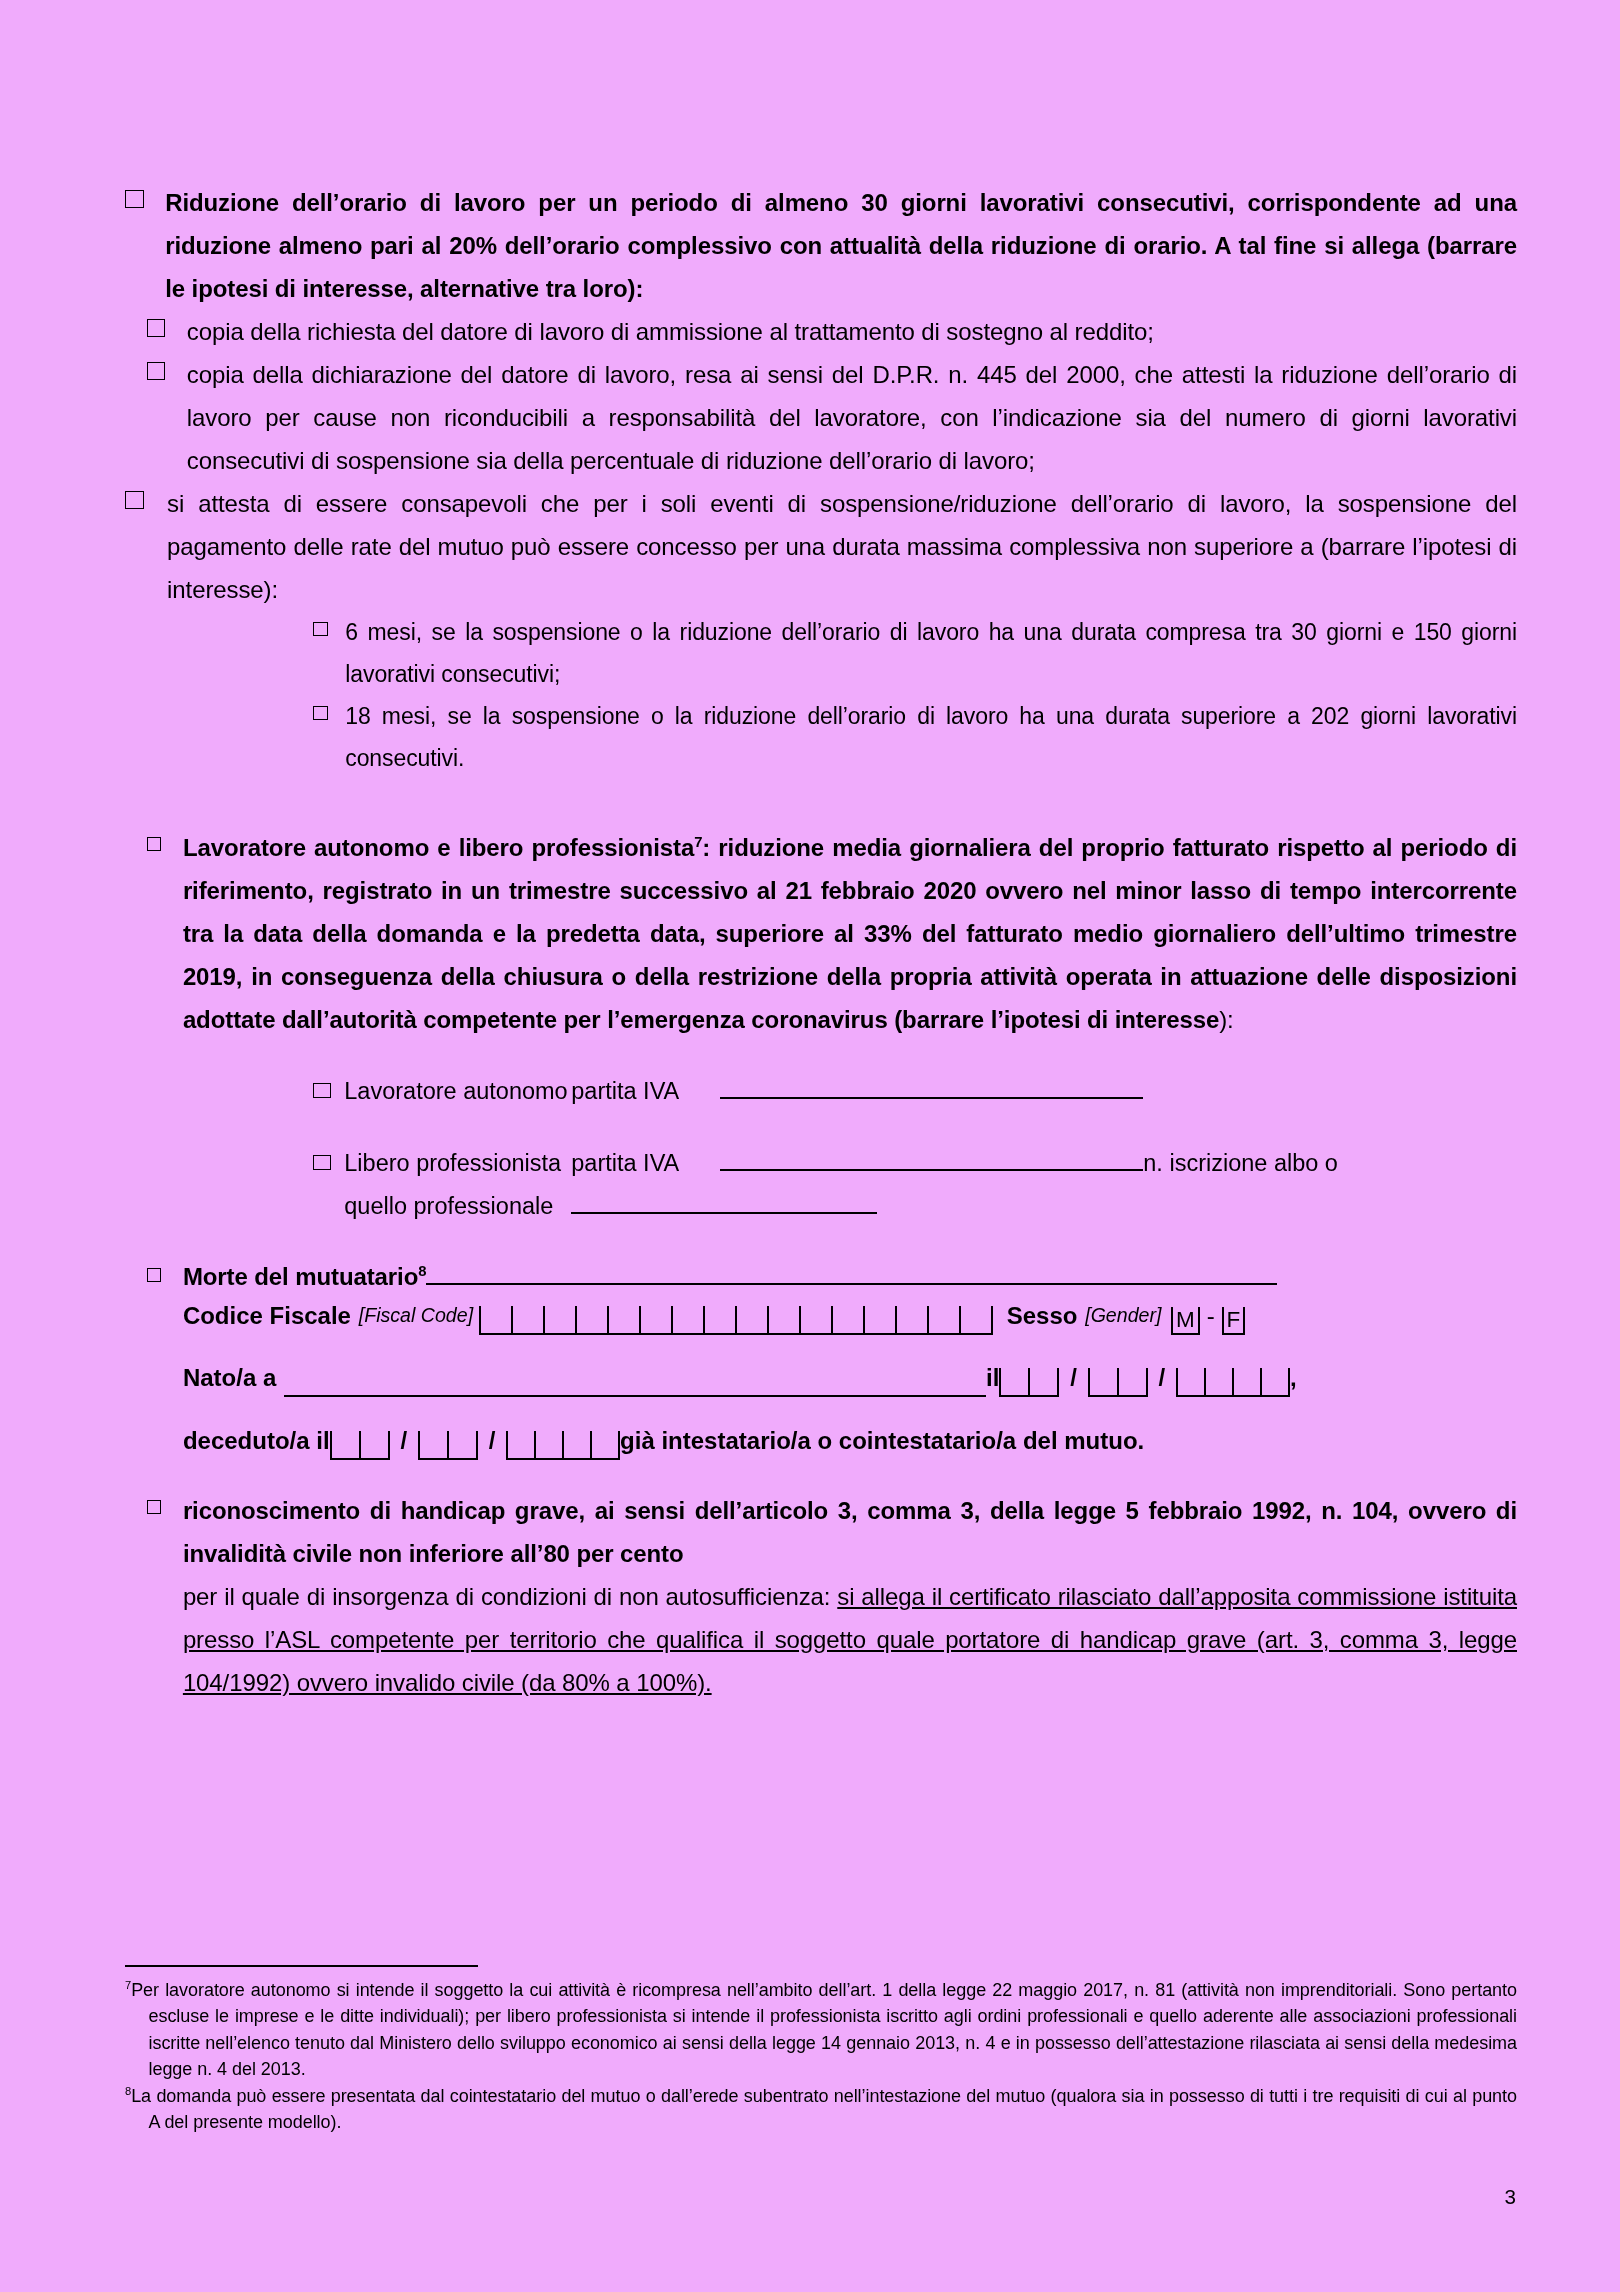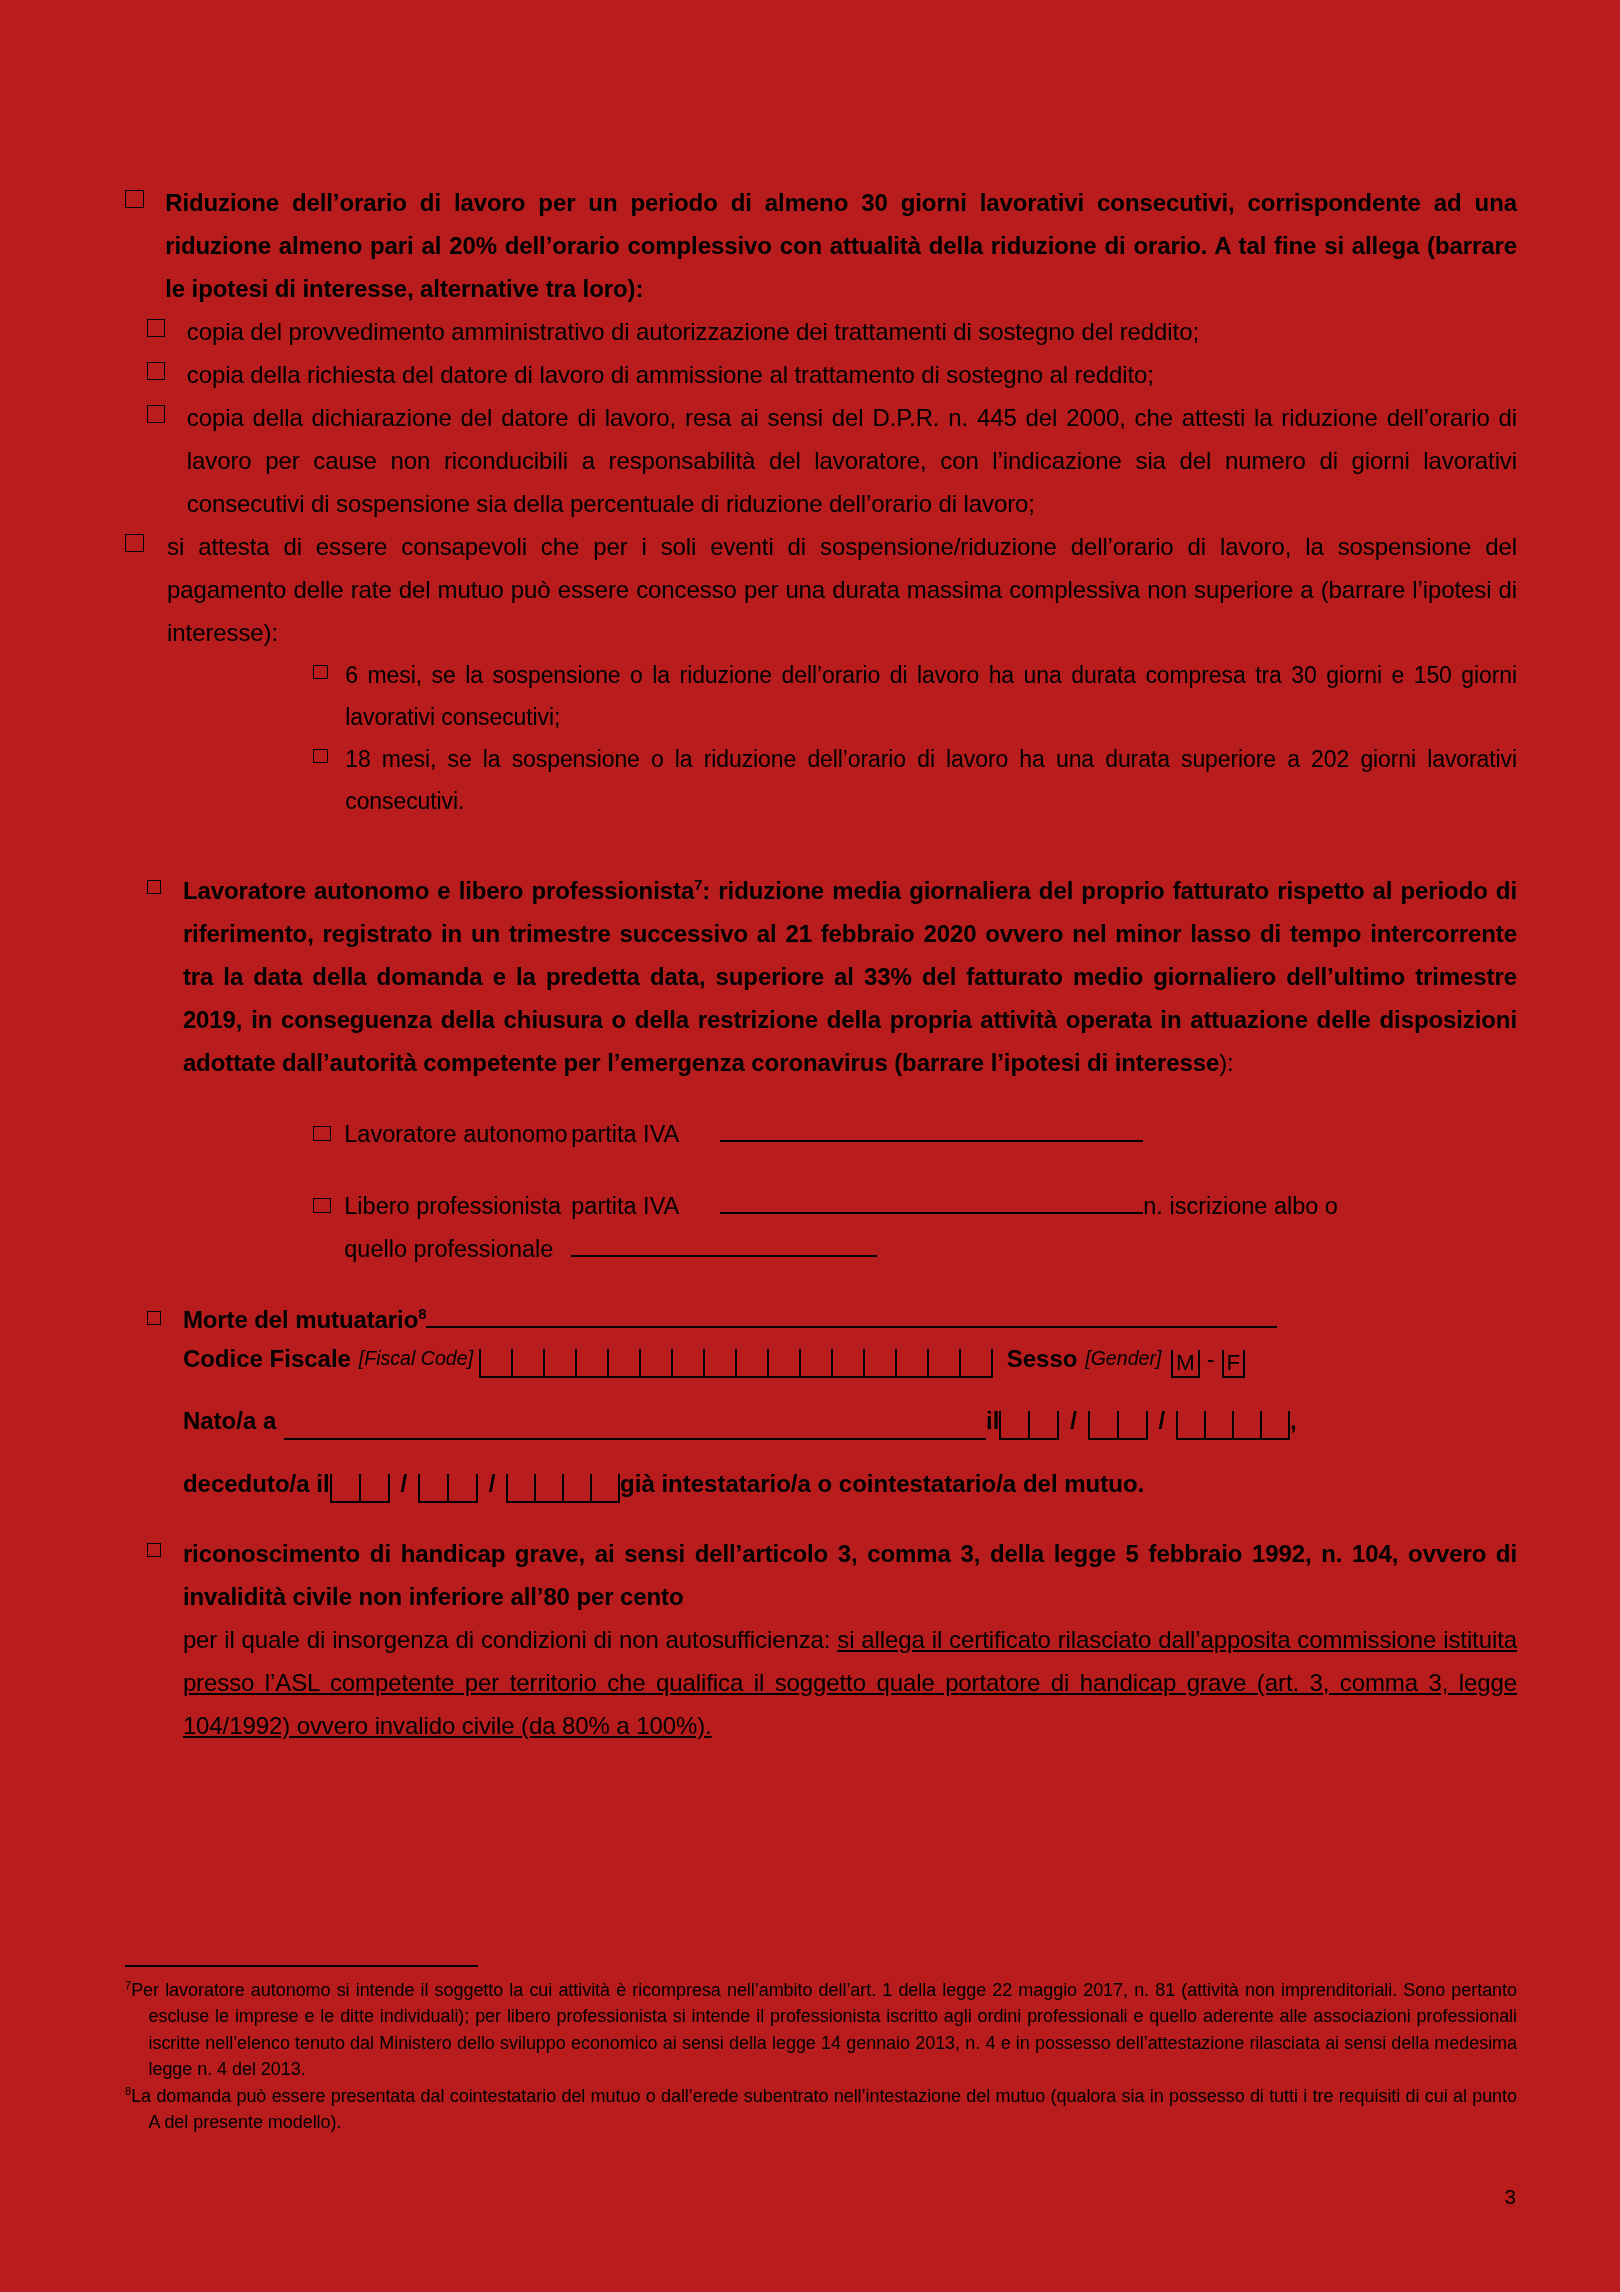--- a/index.html
+++ b/index.html
@@ -8,21 +8,21 @@
     background: #ffffff;
   }
   body {
     font-family: "Liberation Sans", sans-serif;
     color: #000000;
   }
   .page {
     position: relative;
     width: 1620px;
     height: 2293px;
-    background: #b91c1c;
+    background: #f0abfc;
     box-sizing: border-box;
     padding: 0;
     overflow: hidden;
   }
   .content {
     position: absolute;
     left: 125px;
     top: 181px;
     width: 1392px;
   }
@@ -209,26 +209,20 @@
 <div class="page">
   <div class="content">
 
     <div class="row ind-1">
       <div class="cb"></div>
       <div class="row-body" style="padding-left:21.6px;">
         <div class="t-bold">Riduzione dell’orario di lavoro per un periodo di almeno 30 giorni lavorativi consecutivi, corrispondente ad una riduzione almeno pari al 20% dell’orario complessivo con attualità della riduzione di orario. A tal fine si allega (barrare le ipotesi di interesse, alternative tra loro):</div>
       </div>
     </div>
 
-    <div class="row ind-2">
-      <div class="cb"></div>
-      <div class="row-body" style="padding-left:21.6px;">
-        <div class="t-norm nojust">copia del provvedimento amministrativo di autorizzazione dei trattamenti di sostegno del reddito;</div>
-      </div>
-    </div>
 
     <div class="row ind-2">
       <div class="cb"></div>
       <div class="row-body" style="padding-left:21.6px;">
         <div class="t-norm nojust">copia della richiesta del datore di lavoro di ammissione al trattamento di sostegno al reddito;</div>
       </div>
     </div>
 
     <div class="row ind-2">
       <div class="cb"></div>

